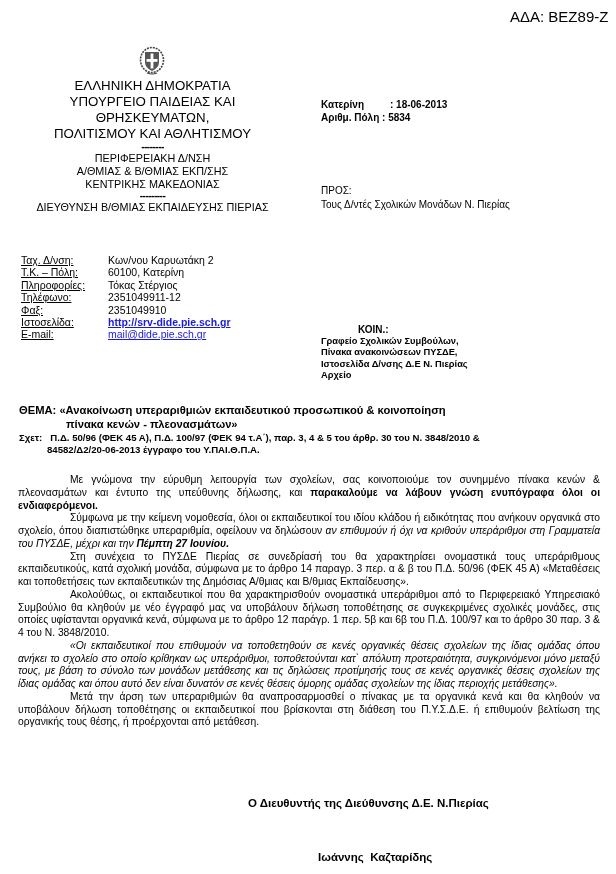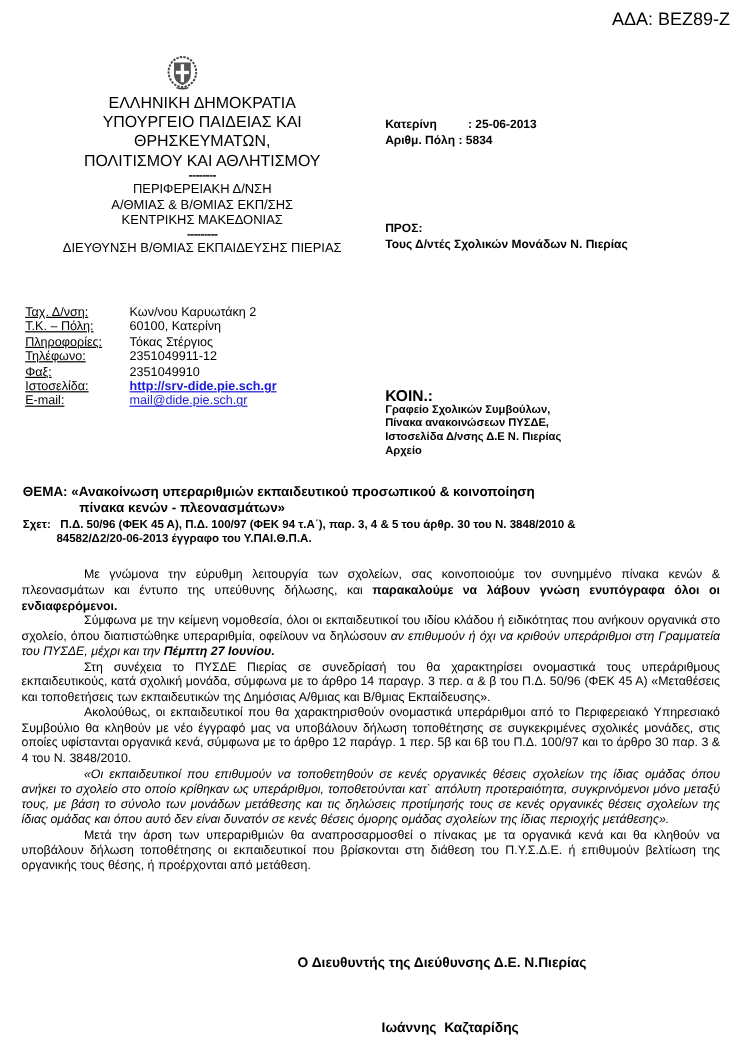--- a/index.html
+++ b/index.html
@@ -3,34 +3,34 @@
 <meta charset="utf-8">
 <style>
   html, body { margin: 0; padding: 0; }
   body {
     width: 616px; height: 874px; background: #ffffff; position: relative; overflow: hidden;
     font-family: "Liberation Sans", sans-serif; color: #000;
   }
   .abs { position: absolute; }
   .ada { left: 510px; top: 8px; font-size: 15px; white-space: nowrap; }
   .emblem { left: 139px; top: 46px; width: 26px; height: 30px; }
-  .header { left: 0; top: 78px; width: 305px; text-align: center; line-height: 16px; padding-left: 16px; }
+  .header { left: 0; top: 78px; width: 305px; text-align: center; line-height: 16px; }
   .header .big { font-size: 13.3px; }
   .header .small { font-size: 10.8px; line-height: 13px; }
   .header .sep { font-size: 10px; line-height: 10px; font-weight: bold; letter-spacing: -0.5px; }
   .meta { left: 321px; top: 98px; font-size: 10px; font-weight: bold; line-height: 13px; }
   .meta td { padding: 0; }
-  .pros { left: 321px; top: 184px; font-size: 10px; font-weight: bold; line-height: 14px; }
+  .pros { left: 321px; top: 184px; font-size: 10px; font-weight: normal; line-height: 14px; }
   .contact { left: 21px; top: 254px; font-size: 10.5px; line-height: 12.4px; }
   .contact td { padding: 0; vertical-align: top; }
   .contact td.k { width: 87px; text-decoration: underline; }
   .contact a { color: #1a1ad8; text-decoration: underline; }
   .contact a.bold { font-weight: bold; }
   .koin { left: 321px; top: 324px; font-size: 9.3px; font-weight: bold; line-height: 11.5px; }
-  .koin .title { font-size: 13px; }
+  .koin .title { font-size: 10px; margin-left: 37px; }
   .subject { left: 19px; top: 403px; font-size: 11.2px; font-weight: bold; line-height: 14px; width: 590px; }
   .subject .l2 { padding-left: 47px; }
   .sxet { left: 19px; top: 432px; font-size: 9.6px; font-weight: bold; line-height: 12px; width: 590px; }
   .sxet .l2 { padding-left: 28px; }
   .body { left: 18px; top: 474px; width: 582px; font-size: 10.3px; line-height: 12.75px; text-align: justify; }
   .body p { margin: 0; text-indent: 52px; }
   .body b { font-weight: bold; }
   .body i { font-style: italic; }
   .signature { left: 0; top: 797px; width: 616px; font-size: 11.5px; font-weight: bold; }
   .sig-title { position: absolute; left: 248px; top: 0; white-space: nowrap; }
@@ -59,21 +59,21 @@
   <div class="small">Α/ΘΜΙΑΣ &amp; Β/ΘΜΙΑΣ ΕΚΠ/ΣΗΣ</div>
   <div class="small">ΚΕΝΤΡΙΚΗΣ ΜΑΚΕΔΟΝΙΑΣ</div>
   <div class="sep">---------</div>
   <div class="small">ΔΙΕΥΘΥΝΣΗ Β/ΘΜΙΑΣ ΕΚΠΑΙΔΕΥΣΗΣ ΠΙΕΡΙΑΣ</div>
 </div>
 
 <table class="abs meta" cellspacing="0" cellpadding="0">
   <tbody>
       <tr>
     <td style="width:69px">Κατερίνη</td>
-    <td>: 25-06-2013</td>
+    <td>: 18-06-2013</td>
   </tr>
   <tr>
     <td colspan="2">
       <span>Αριθμ. Πόλη :</span>
       <span>5834</span>
     </td>
   </tr>
 </tbody>
   </table>
 

